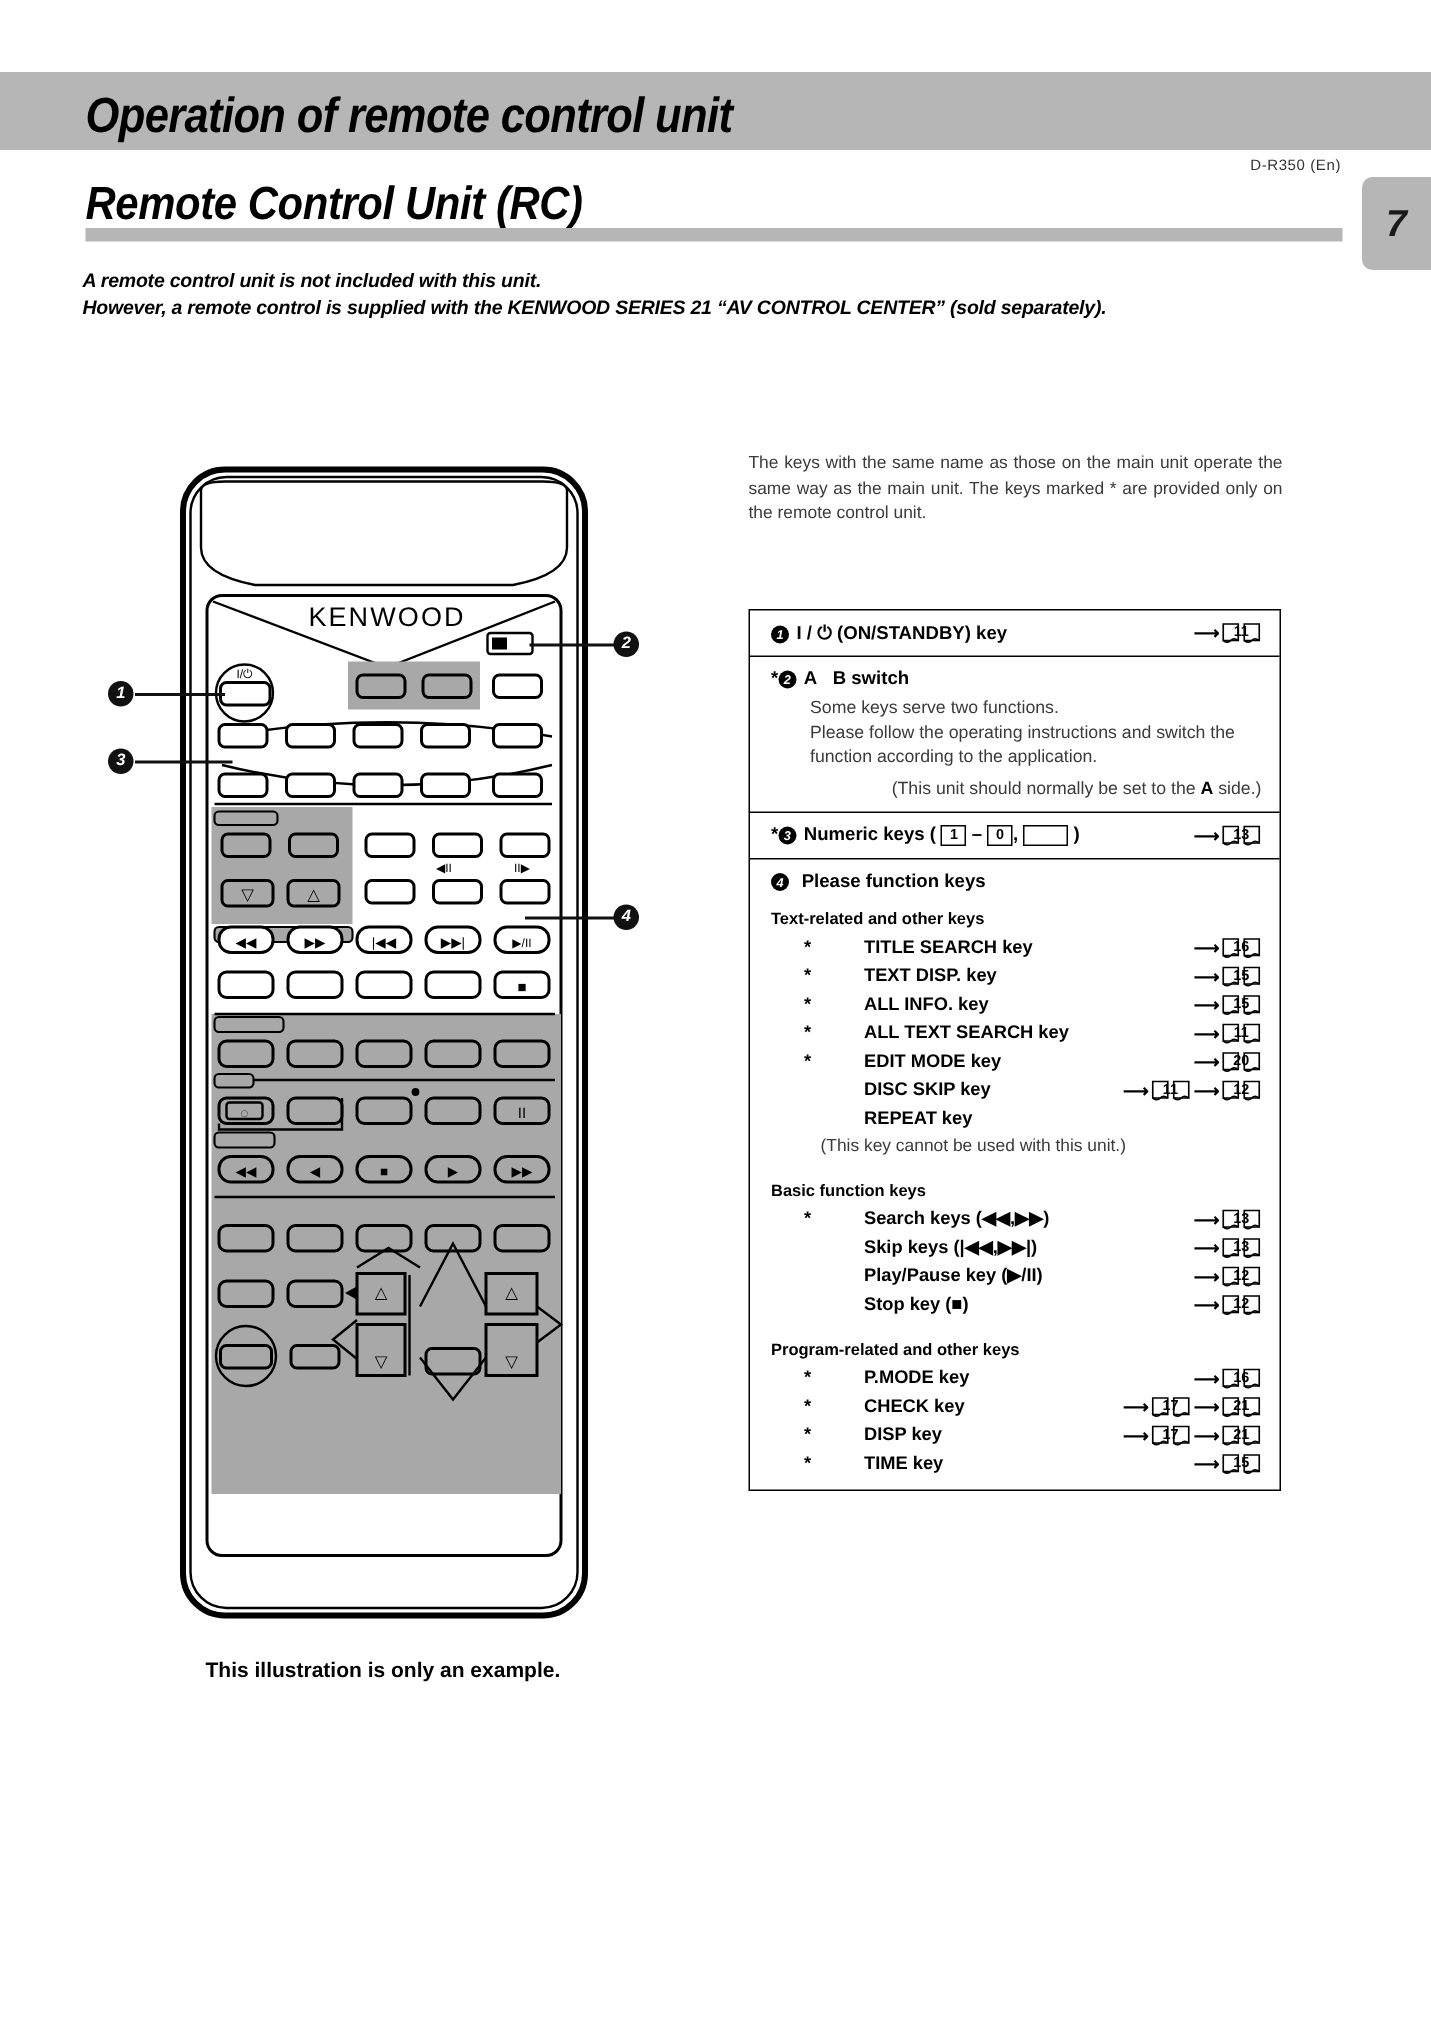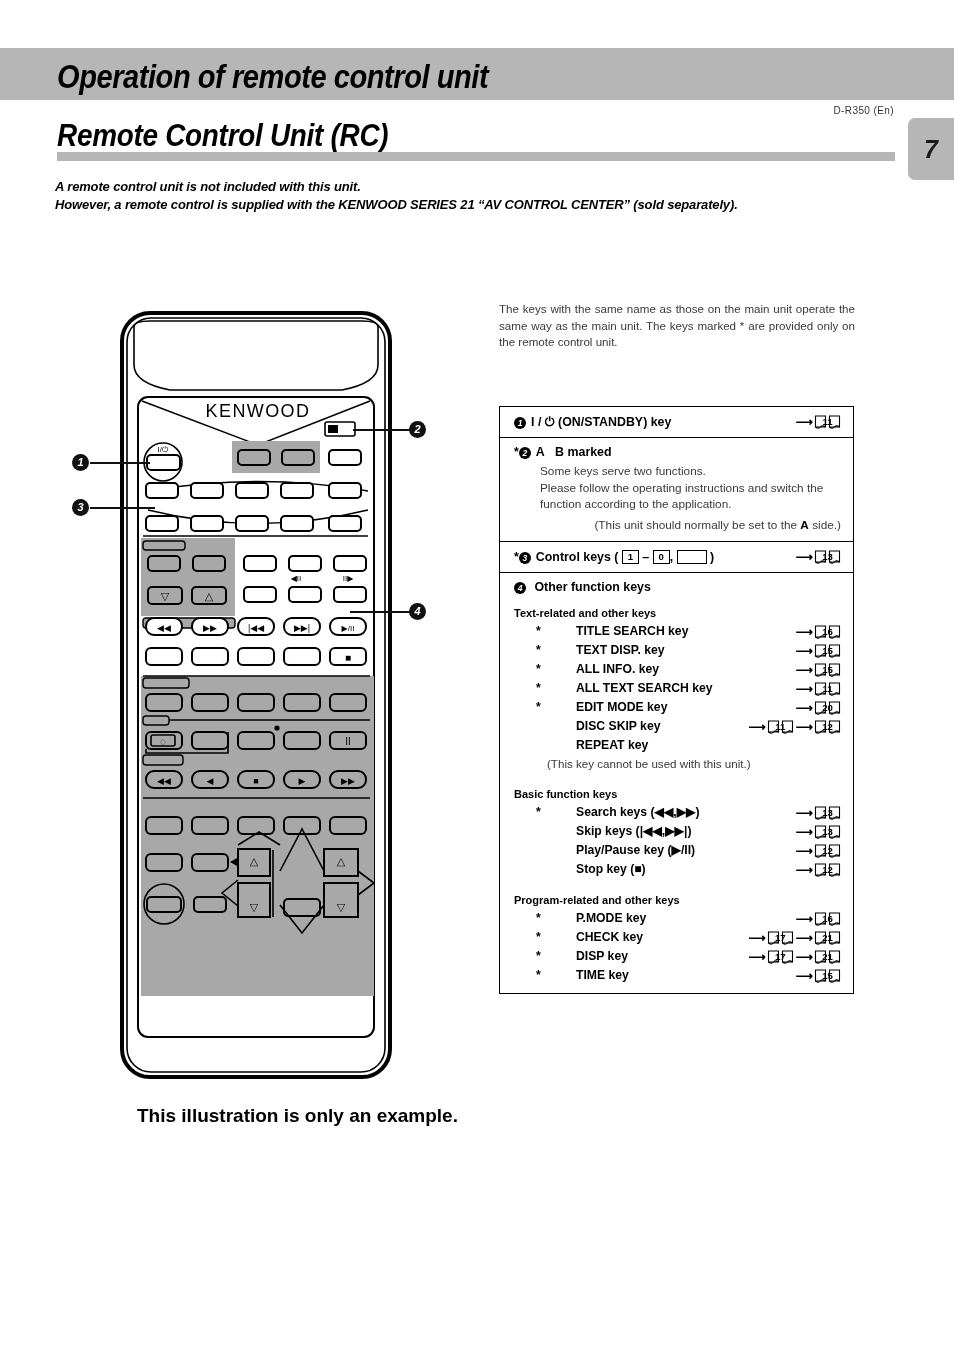--- a/index.html
+++ b/index.html
@@ -250,21 +250,21 @@
   }
   .callout-line {
     position: absolute;
     height: 1.6px;
     background: #111;
   }
 
   .caption {
     position: absolute;
     left: 137px; top: 1105px;
-    font-size: 19px;
+    font-size: 14px;
     font-weight: bold;
   }
 </style>
 </head>
 <body>
 
 <div class="header-band"></div>
 <div class="header-band-title">Operation of remote control unit</div>
 
 <div class="model-label">D-R350 (En)</div>
@@ -477,53 +477,53 @@
             </svg>
           <span>11</span>
         </span>
       </span>
     </div>
   </div>
 
   <div class="kt-row">
     <div class="kt-head">
       <span class="kt-label">
-        <span class="star">*</span><span class="bullet-num">2</span><span>A</span>&nbsp;&nbsp;&nbsp;<span>B marked</span>
+        <span class="star">*</span><span class="bullet-num">2</span><span>A</span>&nbsp;&nbsp;&nbsp;<span>B switch</span>
       </span>
     </div>
     <div class="kt-body">
       <div>Some keys serve two functions.</div>
       <div>Please follow the operating instructions and switch the function according to the application.</div>
       <div class="tight"><span>(This unit should normally be set to the </span><b>A</b><span> side.)</span></div>
     </div>
   </div>
 
   <div class="kt-row">
     <div class="kt-head">
       <span class="kt-label">
-        <span class="star">*</span><span class="bullet-num">3</span><span>Control keys ( </span><span class="keycap">1</span>&nbsp;<span>–</span>&nbsp;<span class="keycap">0</span><span>,</span>&nbsp;<span class="keycap wide">&nbsp;</span>&nbsp;<span>)</span>
+        <span class="star">*</span><span class="bullet-num">3</span><span>Numeric keys ( </span><span class="keycap">1</span>&nbsp;<span>–</span>&nbsp;<span class="keycap">0</span><span>,</span>&nbsp;<span class="keycap wide">&nbsp;</span>&nbsp;<span>)</span>
       </span>
       <span class="kt-spacer"></span>
       <span class="pageref">
         <span class="arw">⟶</span>
         <span class="book">
           <svg width="27" height="15" viewBox="0 0 27 15">
               <path d="M1.5 2 h10 v11 h-10 z M15.5 2 h10 v11 h-10 z" fill="#fff" stroke="#000" stroke-width="1.1"></path>
               <path d="M1.5 13 q3 2.2 5 0 q2 -2.2 5 0 M15.5 13 q3 2.2 5 0 q2 -2.2 5 0" fill="none" stroke="#000" stroke-width="1.1"></path>
             </svg>
           <span>13</span>
         </span>
       </span>
     </div>
   </div>
 
   <div class="kt-row">
     <div class="kt-head">
       <span class="kt-label">
-        <span class="bullet-num">4</span>&nbsp;<span>Other function keys</span>
+        <span class="bullet-num">4</span>&nbsp;<span>Please function keys</span>
       </span>
     </div>
     <div id="groups-container">
         <div class="grp-title first">Text-related and other keys</div>
         <div class="keyline">
           <span class="kl-star">*</span>
           <span class="kl-text">TITLE SEARCH key</span>
           <span class="kl-fill"></span>
           <span class="kl-refs">
             <span class="pageref">

